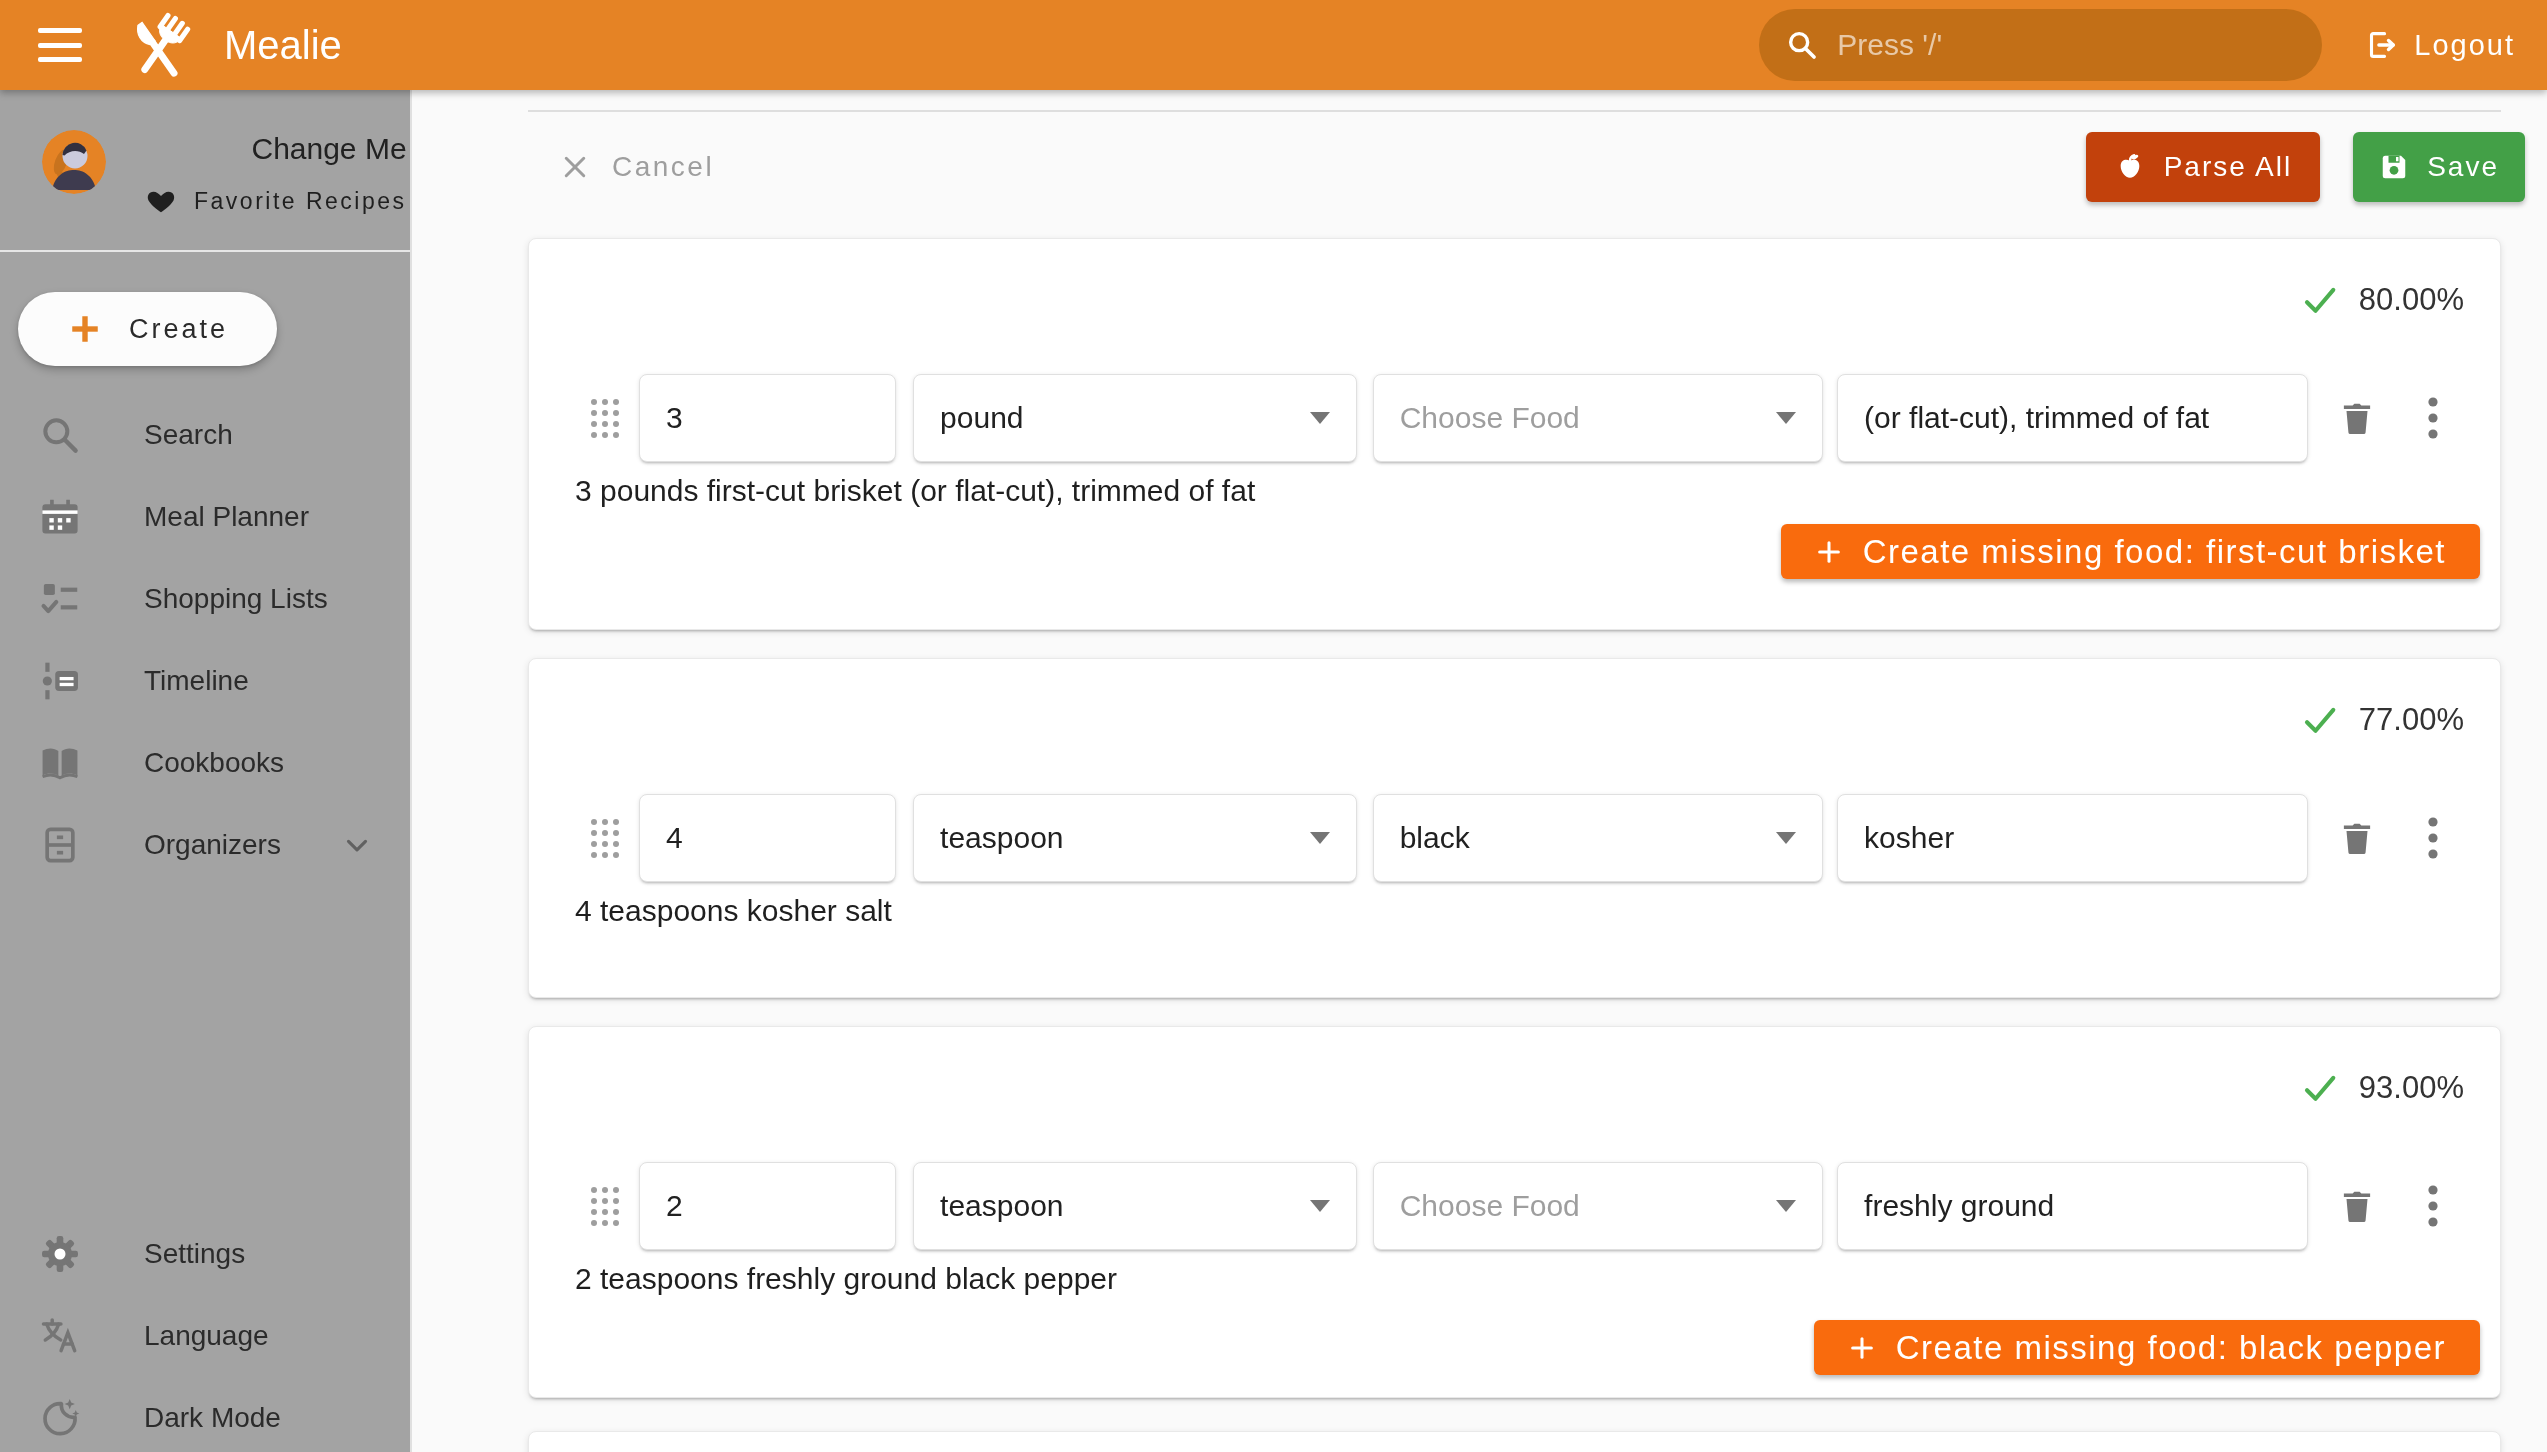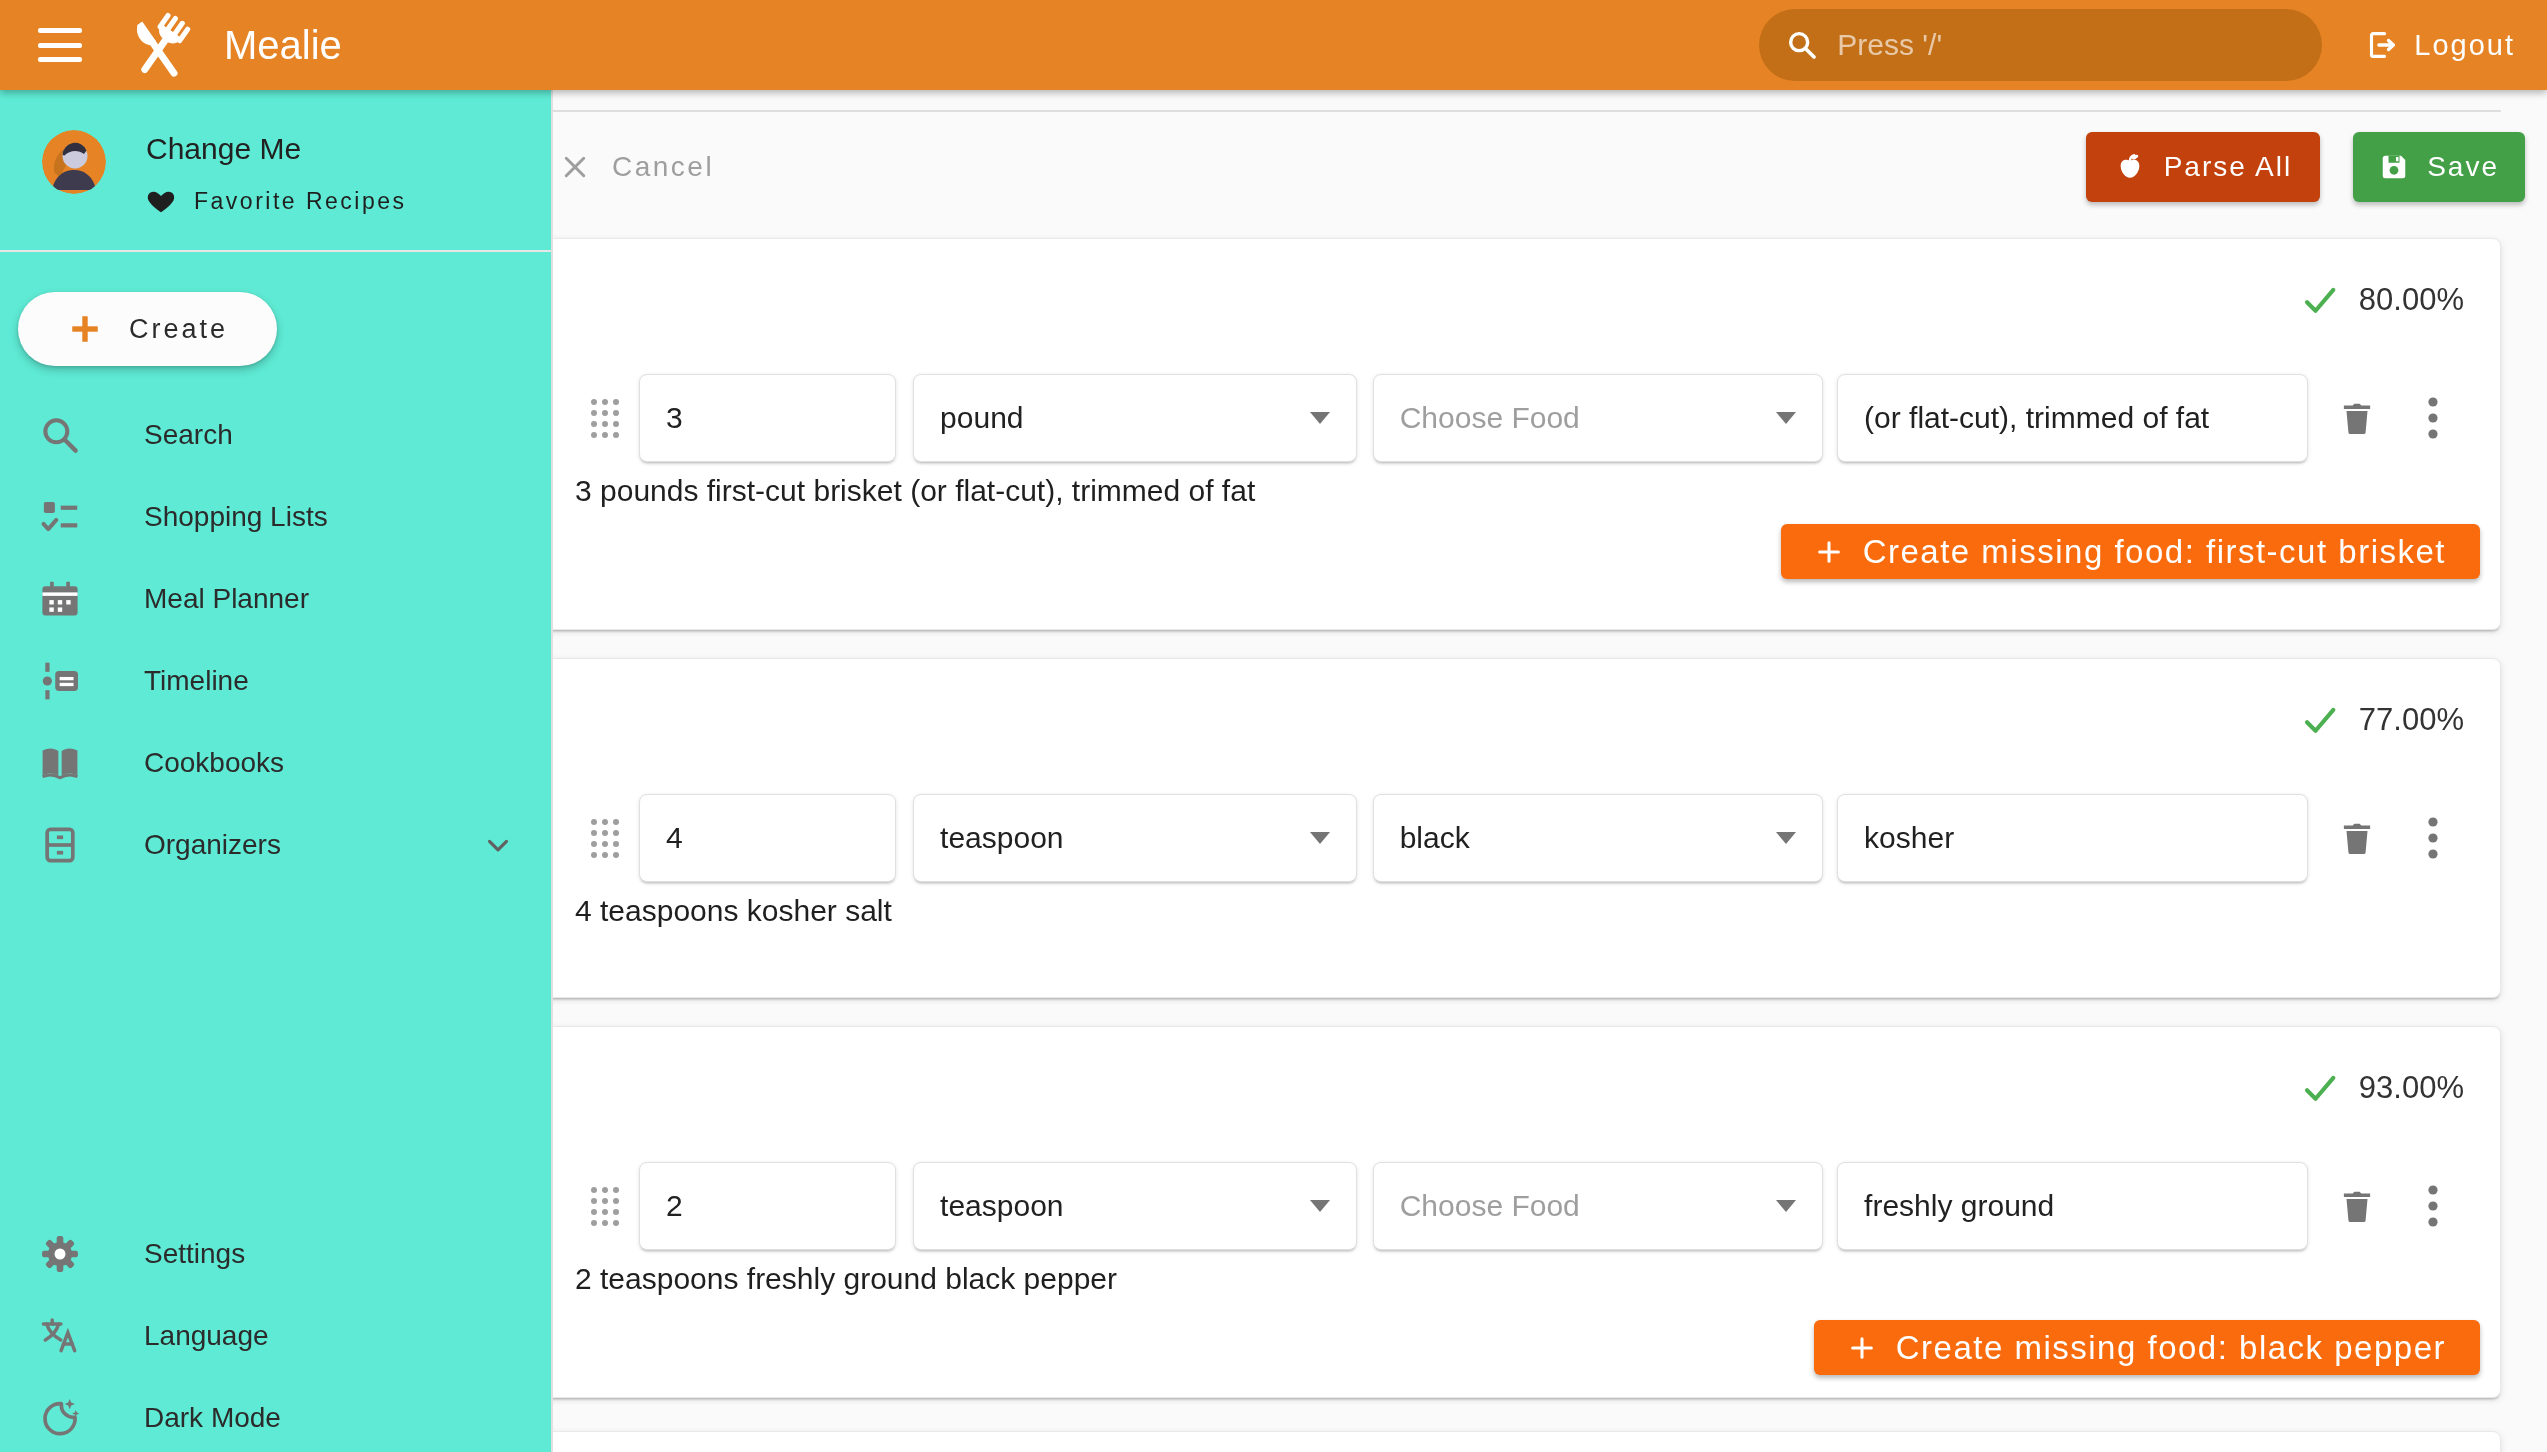--- a/index.html
+++ b/index.html
@@ -17,22 +17,22 @@
   .app-title { margin-left:26px; color:#fff; font-size:40px; font-weight:400; }
   .search-pill { margin-left:auto; width:563px; height:72px; border-radius:36px;
     background:#C26F17; display:flex; align-items:center; padding:0 26px; }
   .search-pill input { flex:1; margin-left:18px; background:transparent; border:none;
     outline:none; color:#fff; font-size:30px; font-family:inherit; }
   .search-pill input::placeholder { color:rgba(255,255,255,.62); }
   .logout-btn { margin-left:42px; margin-right:32px; display:flex; align-items:center;
     gap:16px; color:#fff; font-size:29px; font-weight:500; letter-spacing:2px; cursor:pointer; }
 
   
-  .sidebar { position:absolute; left:0; top:90px; width:553px; height:1363px;
-    background:#5eead4; border-right:2px solid #E0E0E0; z-index:10; }
+  .sidebar { position:absolute; left:0; top:90px; width:412px; height:1363px;
+    background:#a3a3a3; border-right:2px solid #E0E0E0; z-index:10;text-align:right; }
   .user-section { padding:40px 0 0 42px; display:flex; }
   .avatar { width:64px; height:64px; border-radius:50%; overflow:hidden; flex:none; }
   .user-info { margin-left:40px; padding-top:2px; }
   .user-name { font-size:30px; color:#212121; }
   .favorites { margin-top:20px; display:flex; align-items:center; gap:18px;
     font-size:23px; font-weight:500; letter-spacing:2.5px; color:#1F1F1F; cursor:pointer; }
   .side-divider { margin-top:34px; border-bottom:2px solid #E6E6E6; }
   .create-btn { margin:40px 0 0 18px; width:259px; height:74px; border-radius:37px;
     background:#FCFCFC; box-shadow:0 4px 8px rgba(0,0,0,.22), 0 1px 3px rgba(0,0,0,.12);
     display:flex; align-items:center; justify-content:center; gap:26px;
@@ -170,43 +170,43 @@
   <div class="nav">
     <div class="nav-item">
       <svg class="ic" viewBox="0 0 24 24">
         <circle cx="10" cy="10" r="6" fill="none" stroke="#757575" stroke-width="2.2"></circle>
         <line x1="14.6" y1="14.6" x2="20.5" y2="20.5" stroke="#757575" stroke-width="2.4" stroke-linecap="round"></line>
       </svg>
       <span class="lbl">Search</span>
     </div>
     <div class="nav-item">
       <svg class="ic" viewBox="0 0 24 24">
-        <rect x="3.2" y="3.8" width="6" height="6" rx="1" fill="#757575"></rect>
-        <rect x="12.4" y="5.8" width="9" height="2.3" fill="#757575"></rect>
-        <path d="M3 15.8 l2.6 2.8 4.4-5" fill="none" stroke="#757575" stroke-width="2.2" stroke-linecap="round" stroke-linejoin="round"></path>
-        <rect x="12.4" y="15.4" width="9" height="2.3" fill="#757575"></rect>
-      </svg>
-      <span class="lbl">Shopping Lists</span>
-    </div>
-    <div class="nav-item">
-      <svg class="ic" viewBox="0 0 24 24">
         <rect x="6.6" y="2.6" width="2" height="4" fill="#757575"></rect>
         <rect x="15.4" y="2.6" width="2" height="4" fill="#757575"></rect>
         <path d="M4 5 h16 a1.6 1.6 0 0 1 1.6 1.6 V19.4 a1.6 1.6 0 0 1 -1.6 1.6 H4 a1.6 1.6 0 0 1 -1.6 -1.6 V6.6 A1.6 1.6 0 0 1 4 5 z" fill="#757575"></path>
         <rect x="2.4" y="8.4" width="19.2" height="1.9" fill="#fff"></rect>
         <rect x="6.2" y="12.6" width="2.4" height="2.4" fill="#fff"></rect>
         <rect x="10.8" y="12.6" width="2.4" height="2.4" fill="#fff"></rect>
         <rect x="15.4" y="12.6" width="2.4" height="2.4" fill="#fff"></rect>
         <rect x="6.2" y="16.6" width="2.4" height="2.4" fill="#fff"></rect>
         <rect x="10.8" y="16.6" width="2.4" height="2.4" fill="#fff"></rect>
       </svg>
       <span class="lbl">Meal Planner</span>
     </div>
     <div class="nav-item">
       <svg class="ic" viewBox="0 0 24 24">
+        <rect x="3.2" y="3.8" width="6" height="6" rx="1" fill="#757575"></rect>
+        <rect x="12.4" y="5.8" width="9" height="2.3" fill="#757575"></rect>
+        <path d="M3 15.8 l2.6 2.8 4.4-5" fill="none" stroke="#757575" stroke-width="2.2" stroke-linecap="round" stroke-linejoin="round"></path>
+        <rect x="12.4" y="15.4" width="9" height="2.3" fill="#757575"></rect>
+      </svg>
+      <span class="lbl">Shopping Lists</span>
+    </div>
+    <div class="nav-item">
+      <svg class="ic" viewBox="0 0 24 24">
         <rect x="4" y="2" width="2.3" height="5" fill="#757575"></rect>
         <rect x="4" y="17" width="2.3" height="5" fill="#757575"></rect>
         <circle cx="5.1" cy="12" r="2.5" fill="#757575"></circle>
         <rect x="9.4" y="6.6" width="12.4" height="10.8" rx="2" fill="#757575"></rect>
         <rect x="11.8" y="9.8" width="7.6" height="1.8" fill="#fff"></rect>
         <rect x="11.8" y="13" width="7.6" height="1.8" fill="#fff"></rect>
       </svg>
       <span class="lbl">Timeline</span>
     </div>
     <div class="nav-item">

